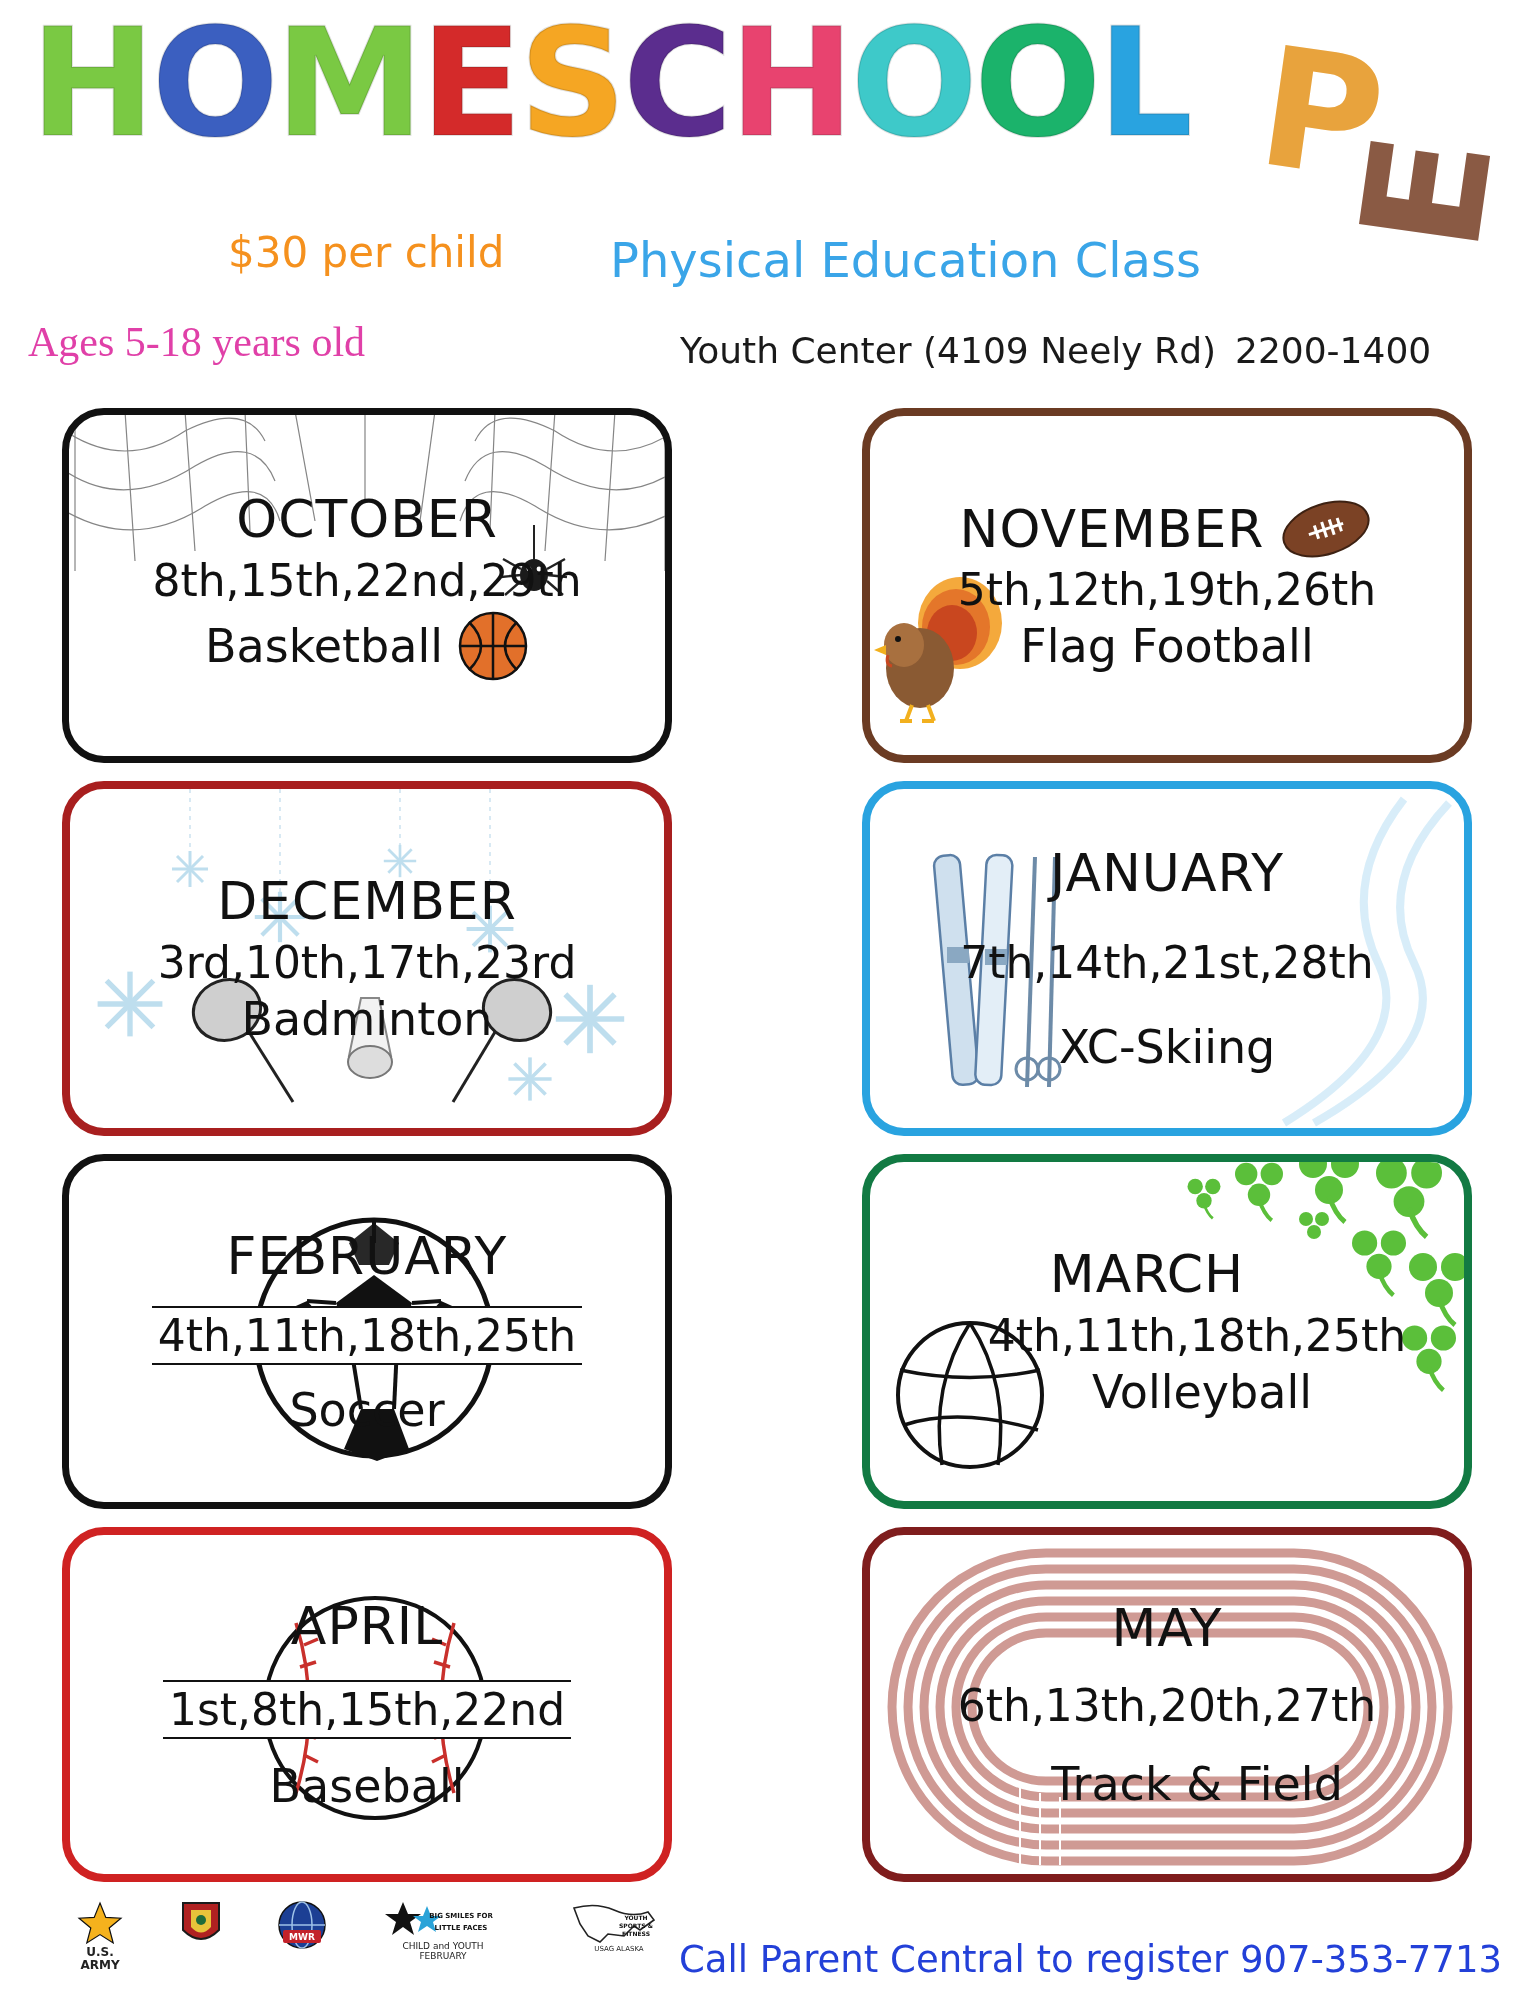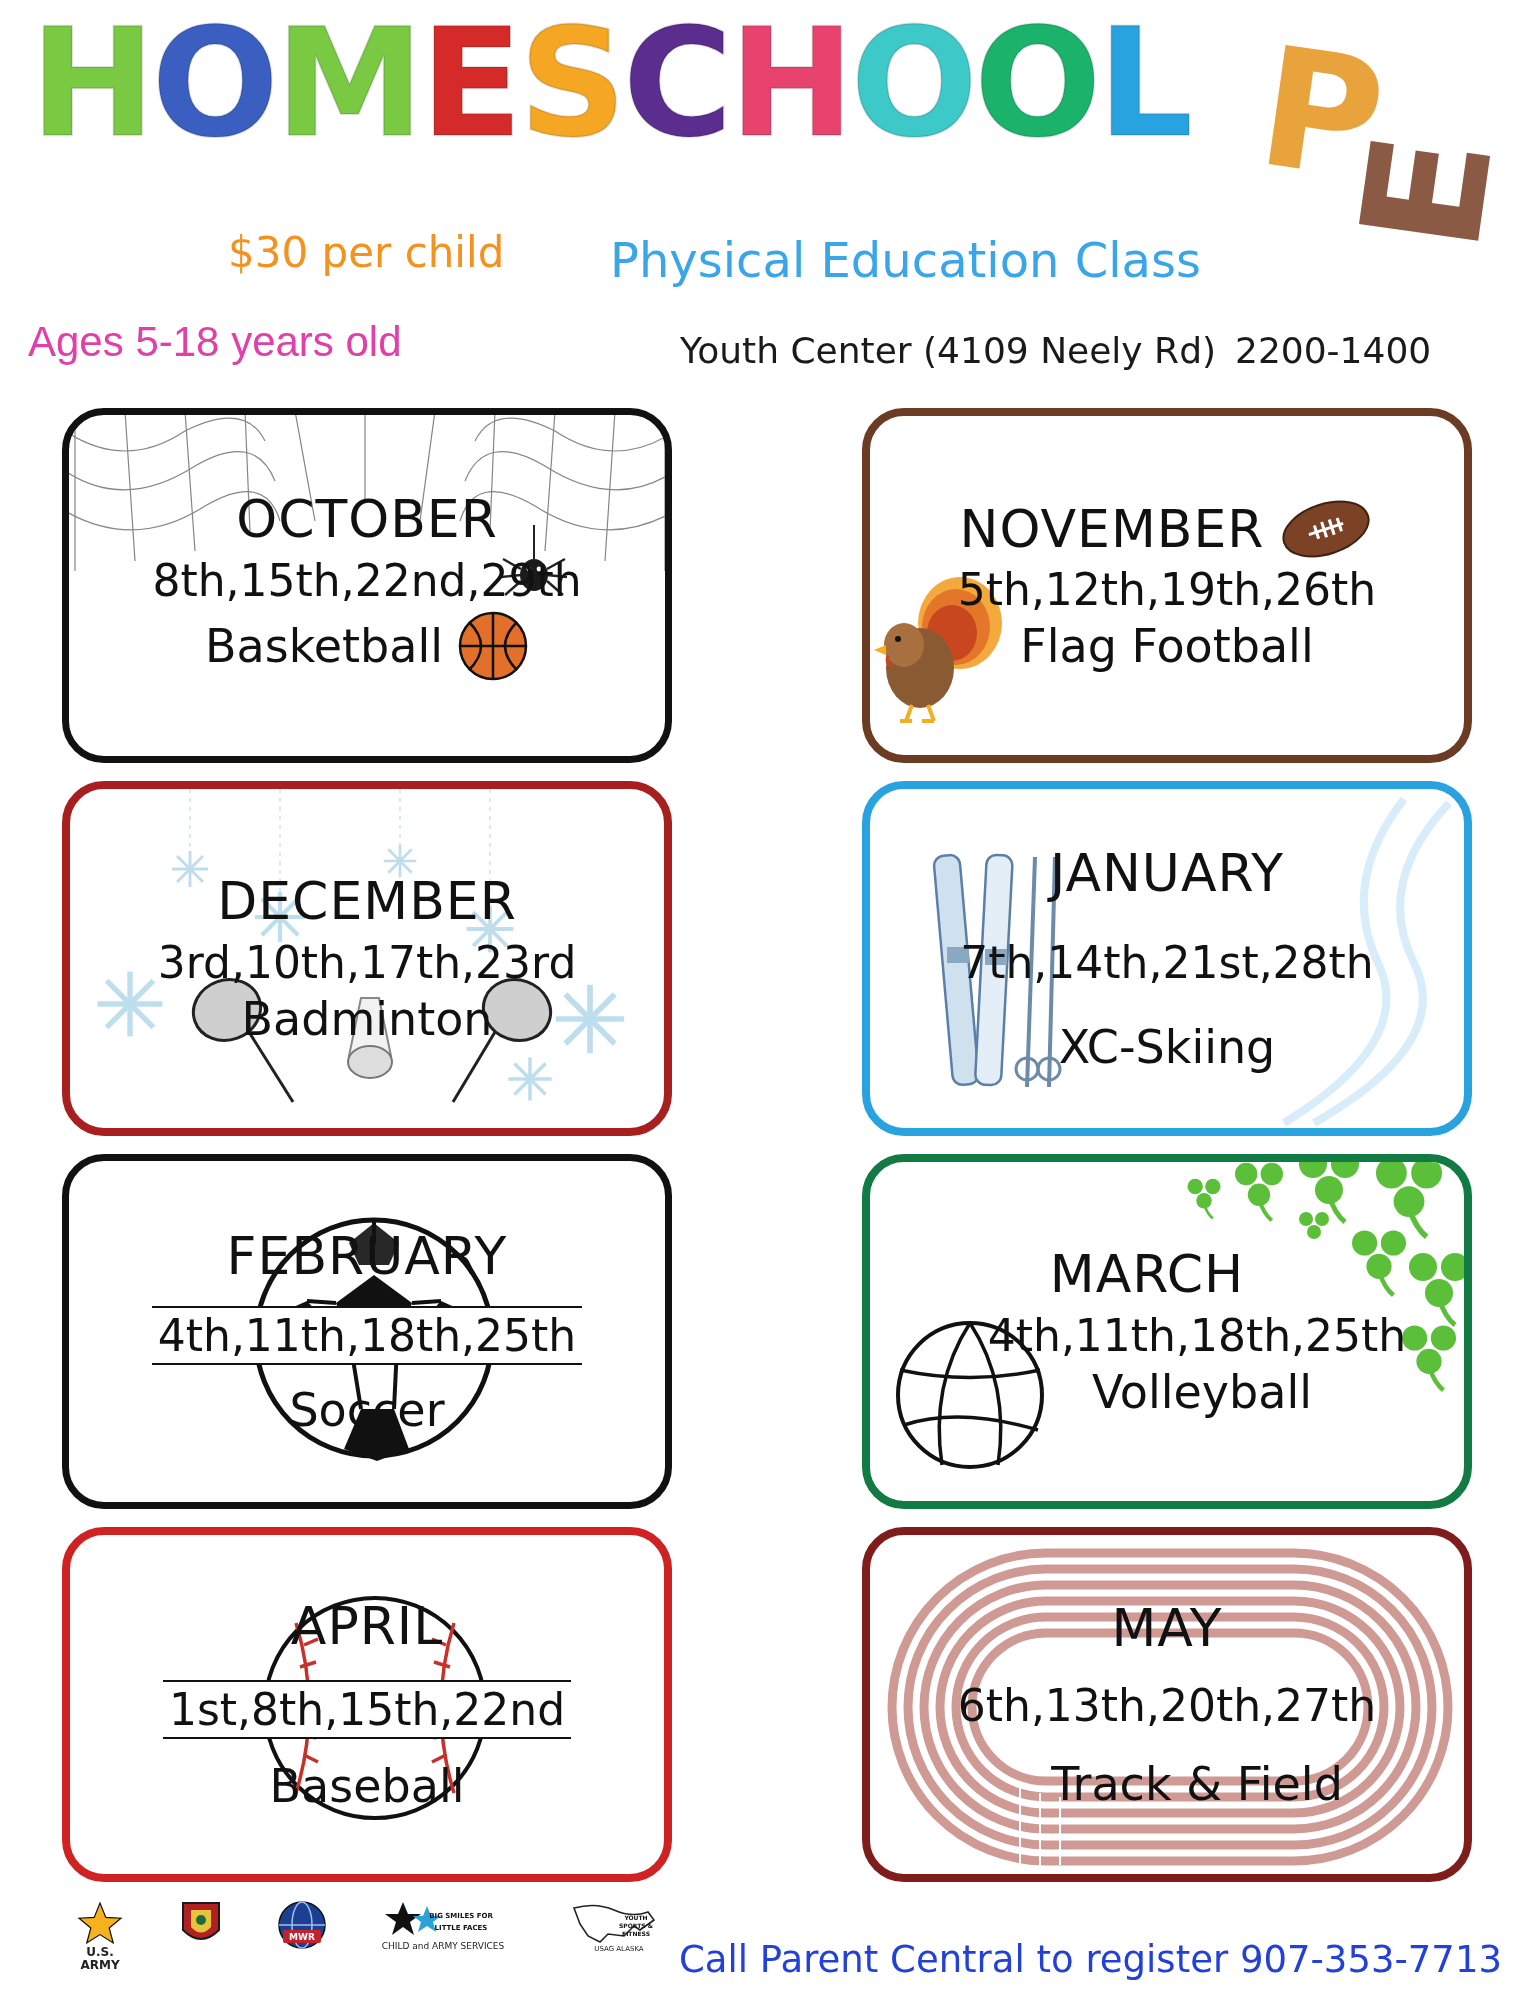--- a/index.html
+++ b/index.html
@@ -66,21 +66,21 @@
     font-size: 42px;
     color: #f5911e;
     font-family: "DejaVu Sans", sans-serif;
   }
   .ages {
     position: absolute;
     left: 28px;
     top: 318px;
     font-size: 42px;
     color: #e040a8;
-    font-family: Liberation Sans, sans-serif;
+    font-family: Liberation Serif, serif;
   }
   .pe-class {
     position: absolute;
     left: 610px;
     top: 232px;
     font-size: 48px;
     color: #3aa5e8;
     font-family: "DejaVu Sans", sans-serif;
   }
   .venue {
@@ -552,21 +552,21 @@
       <span></span>
     </div>
 
     <div class="logo-block" style="width:130px">
       <svg width="120" height="42" viewBox="0 0 120 42">
         <polygon points="20,2 25,14 38,14 27,22 31,35 20,27 9,35 13,22 2,14 15,14" fill="#111"></polygon>
         <polygon points="44,6 48,16 58,16 50,22 53,32 44,26 35,32 38,22 30,16 40,16" fill="#2aa3d8"></polygon>
         <text x="78" y="18" font-size="7" fill="#111" text-anchor="middle" font-family="DejaVu Sans, sans-serif" font-weight="bold">BIG SMILES FOR</text>
         <text x="78" y="30" font-size="7" fill="#111" text-anchor="middle" font-family="DejaVu Sans, sans-serif" font-weight="bold">LITTLE FACES</text>
       </svg>
-      <span>CHILD and ARMY SERVICES</span>
+      <span>CHILD and YOUTH FEBRUARY</span>
     </div>
 
     <div class="logo-block" style="width:130px">
       <svg width="110" height="46" viewBox="0 0 110 46">
         <path d="M10 8 q22 -6 40 2 q18 8 34 2 l6 8 -14 10 -6 -4 -10 10 -16 -2 -8 8 -12 -6 -8 -12 Z" fill="none" stroke="#222" stroke-width="1.6"></path>
         <text x="72" y="20" font-size="6" fill="#111" text-anchor="middle" font-family="DejaVu Sans, sans-serif" font-weight="bold">YOUTH</text>
         <text x="72" y="28" font-size="6" fill="#111" text-anchor="middle" font-family="DejaVu Sans, sans-serif" font-weight="bold">SPORTS &amp;</text>
         <text x="72" y="36" font-size="6" fill="#111" text-anchor="middle" font-family="DejaVu Sans, sans-serif" font-weight="bold">FITNESS</text>
       </svg>
       <span style="font-size:7px">USAG ALASKA</span>

